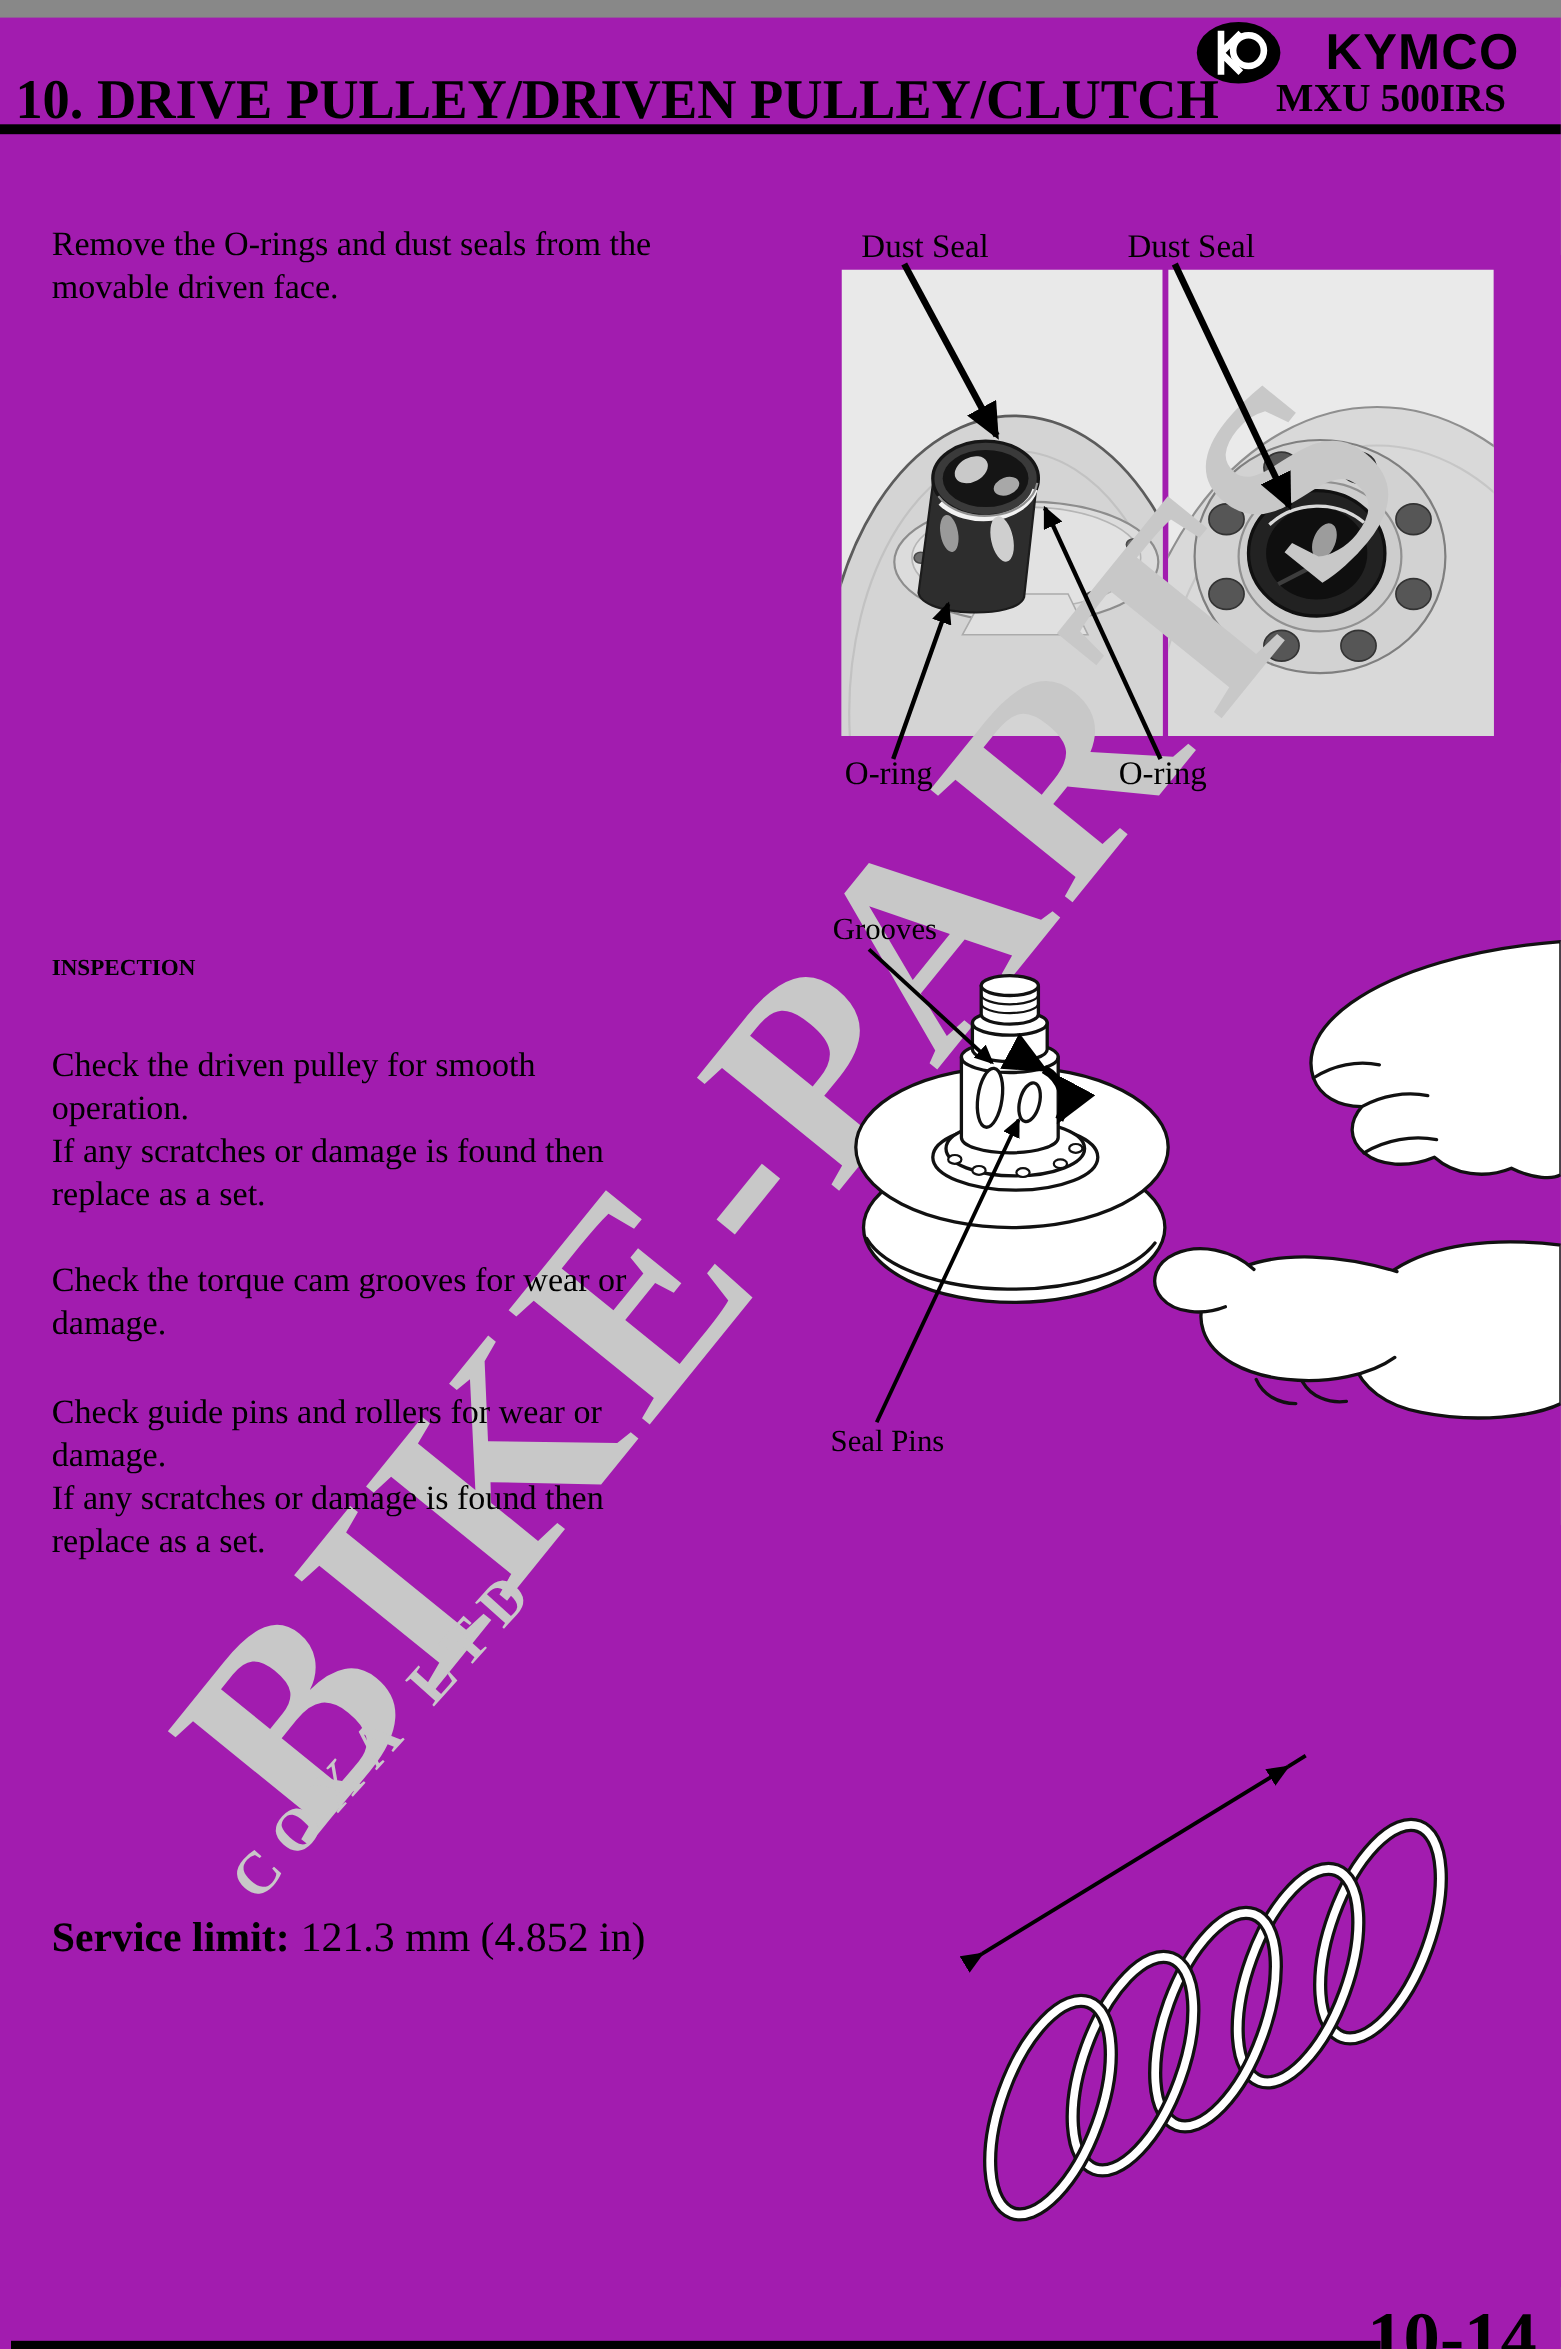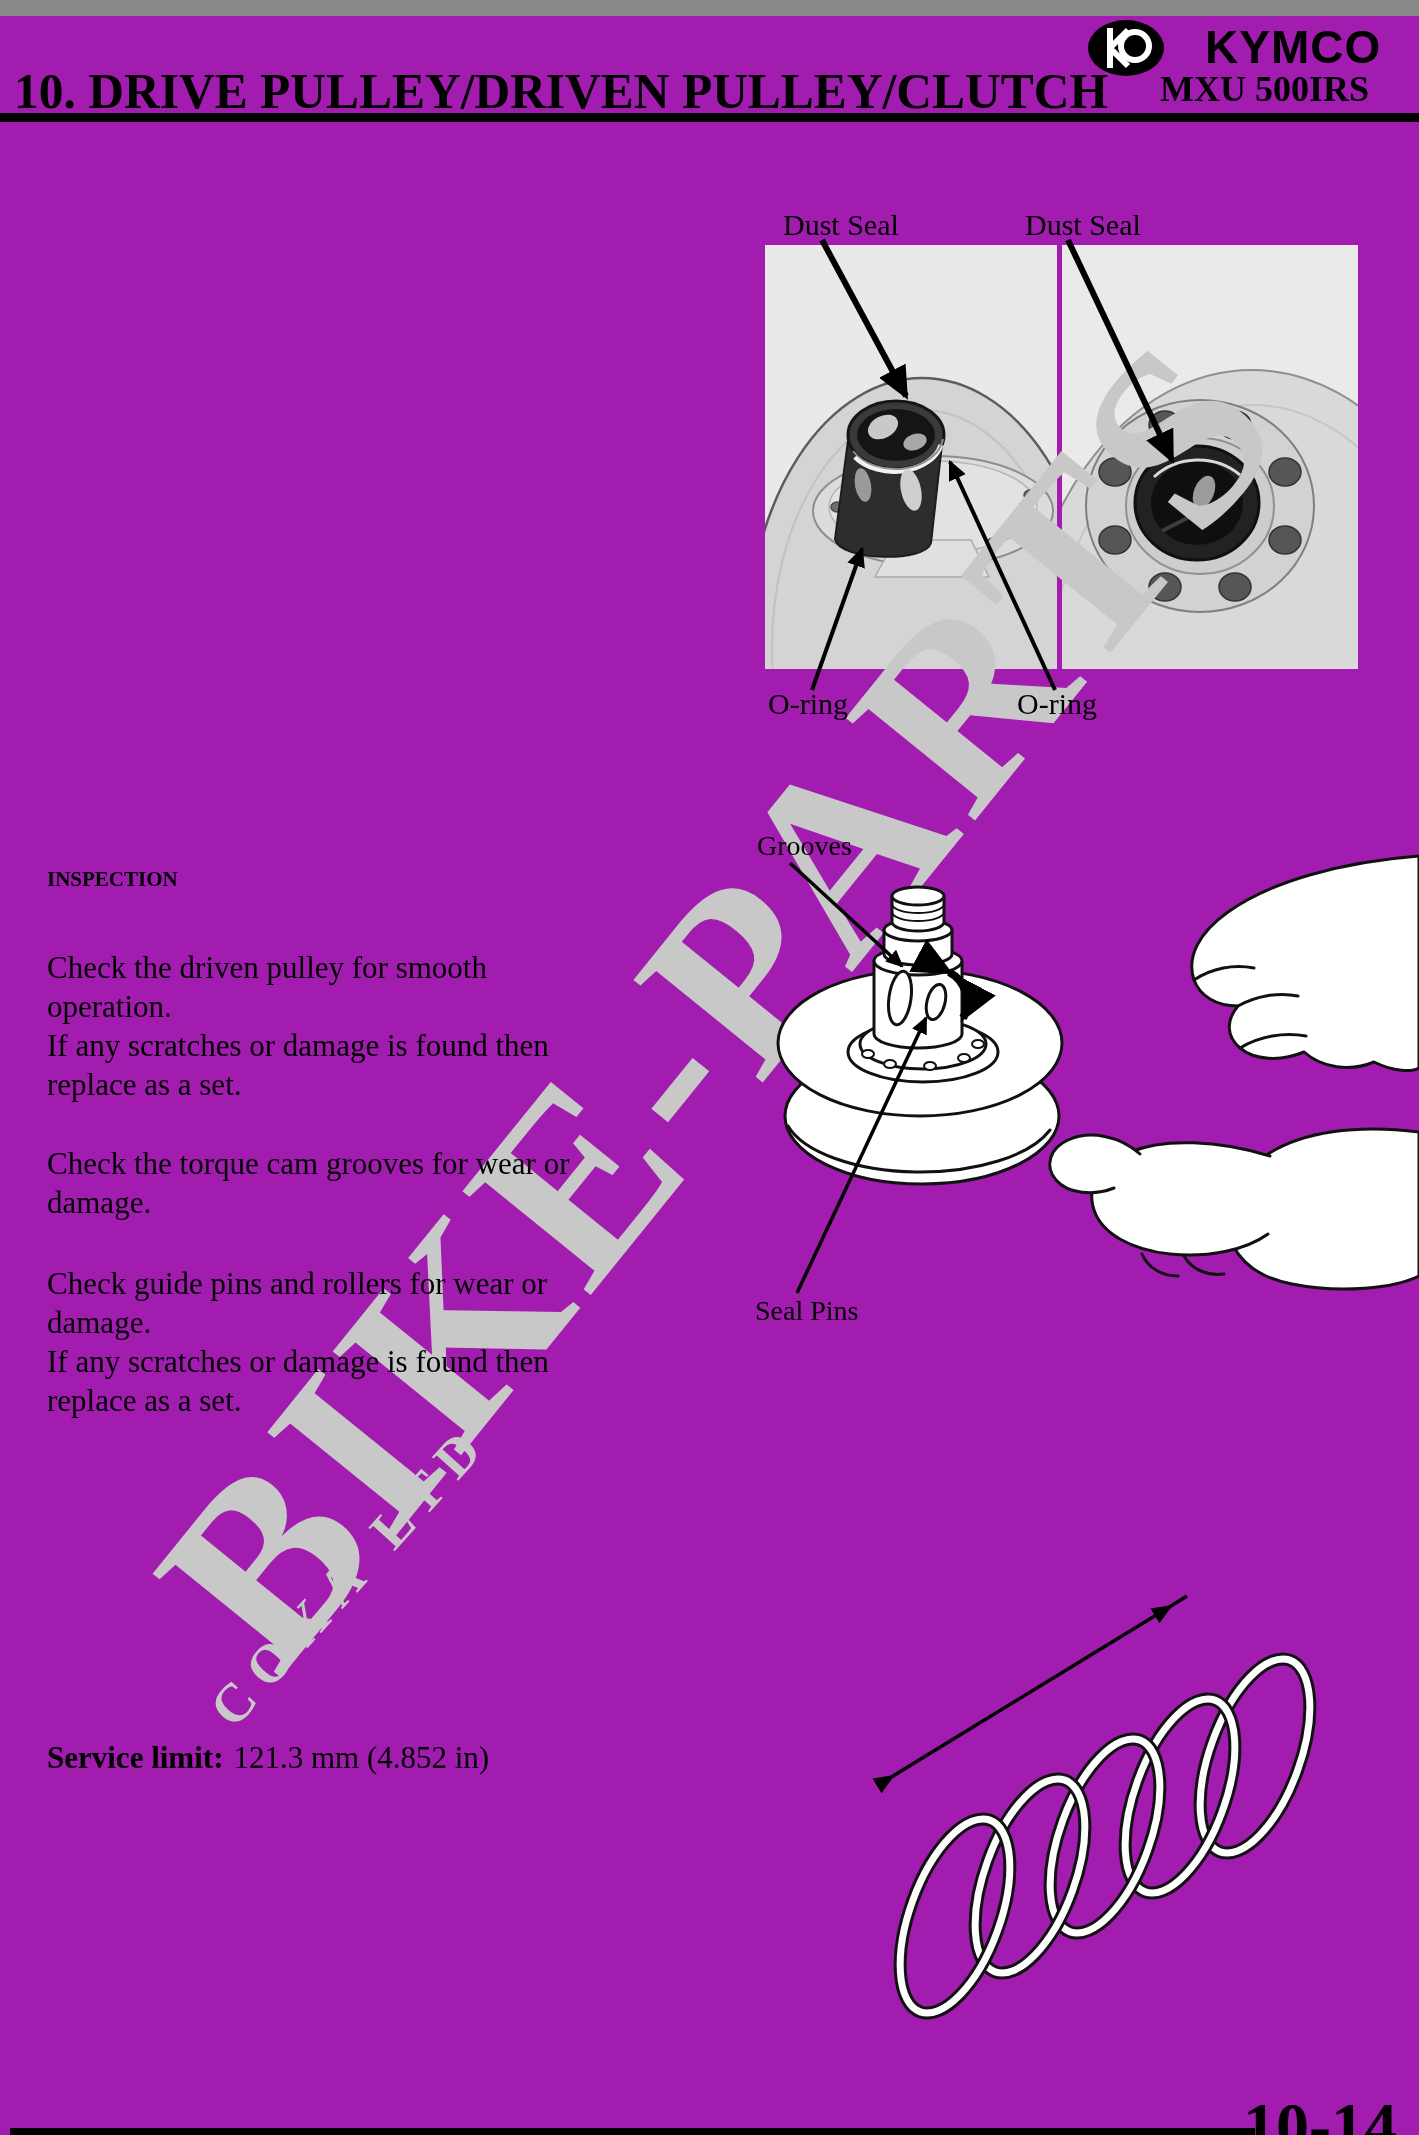--- a/index.html
+++ b/index.html
@@ -59,38 +59,40 @@
 
   <svg class="abs z3" style="left:1086px; top:2px;" width="80" height="60" viewBox="0 0 80 60">
     <ellipse cx="40" cy="30" rx="38" ry="28" fill="#000"></ellipse>
     <circle cx="49" cy="28" r="14" fill="none" stroke="#fff" stroke-width="6"></circle>
     <path d="M 24,10 L 24,50 M 24,30 L 42,12 M 24,30 L 42,48" stroke="#fff" stroke-width="6" fill="none"></path>
   </svg>
   <div class="abs brand-text z3">KYMCO</div>
   <div class="abs model-text z3">MXU 500IRS</div>
   <div class="abs header-rule z3"></div>
 
+  <div class="abs body-text z3" style="left:47px; top:186px;">Remove the O-rings and dust seals from the
+movable driven face.</div>
 
   <div class="abs section-heading z3" style="left:47px; top:851px;">INSPECTION</div>
 
   <div class="abs body-text z3" style="left:47px; top:932px;">Check the driven pulley for smooth
 operation.
 If any scratches or damage is found then
 replace as a set.</div>
 
   <div class="abs body-text z3" style="left:47px; top:1128px;">Check the torque cam grooves for wear or
 damage.</div>
 
   <div class="abs body-text z3" style="left:47px; top:1248px;">Check guide pins and rollers for wear or
 damage.
 If any scratches or damage is found then
 replace as a set.</div>
 
 
-  <div class="abs z3" style="left:47px; top:1724px; font-size:31px;">
+  <div class="abs z3" style="left:47px; top:1724px; font-size:38px;">
     <span class="sl-label">Service limit:</span><span class="sl-value">121.3 mm (4.852 in)</span>
   </div>
 
   <svg class="abs z1" style="left:765px; top:229px;" width="292" height="424" viewBox="0 0 292 424">
     <rect x="0" y="0" width="292" height="424" fill="#e9e9e9"></rect>
     <ellipse cx="157" cy="403" rx="175" ry="270" fill="#d4d4d4" stroke="#5c5c5c" stroke-width="2.5"></ellipse>
     <ellipse cx="157" cy="403" rx="150" ry="238" fill="none" stroke="#c2c2c2" stroke-width="2"></ellipse>
     <ellipse cx="168" cy="266" rx="120" ry="55" fill="#dcdcdc" stroke="#8d8d8d" stroke-width="2"></ellipse>
     <ellipse cx="168" cy="262" rx="104" ry="46" fill="#e2e2e2" stroke="#b5b5b5" stroke-width="1.5"></ellipse>
     <g fill="#6e6e6e" stroke="#4a4a4a" stroke-width="1.5">

